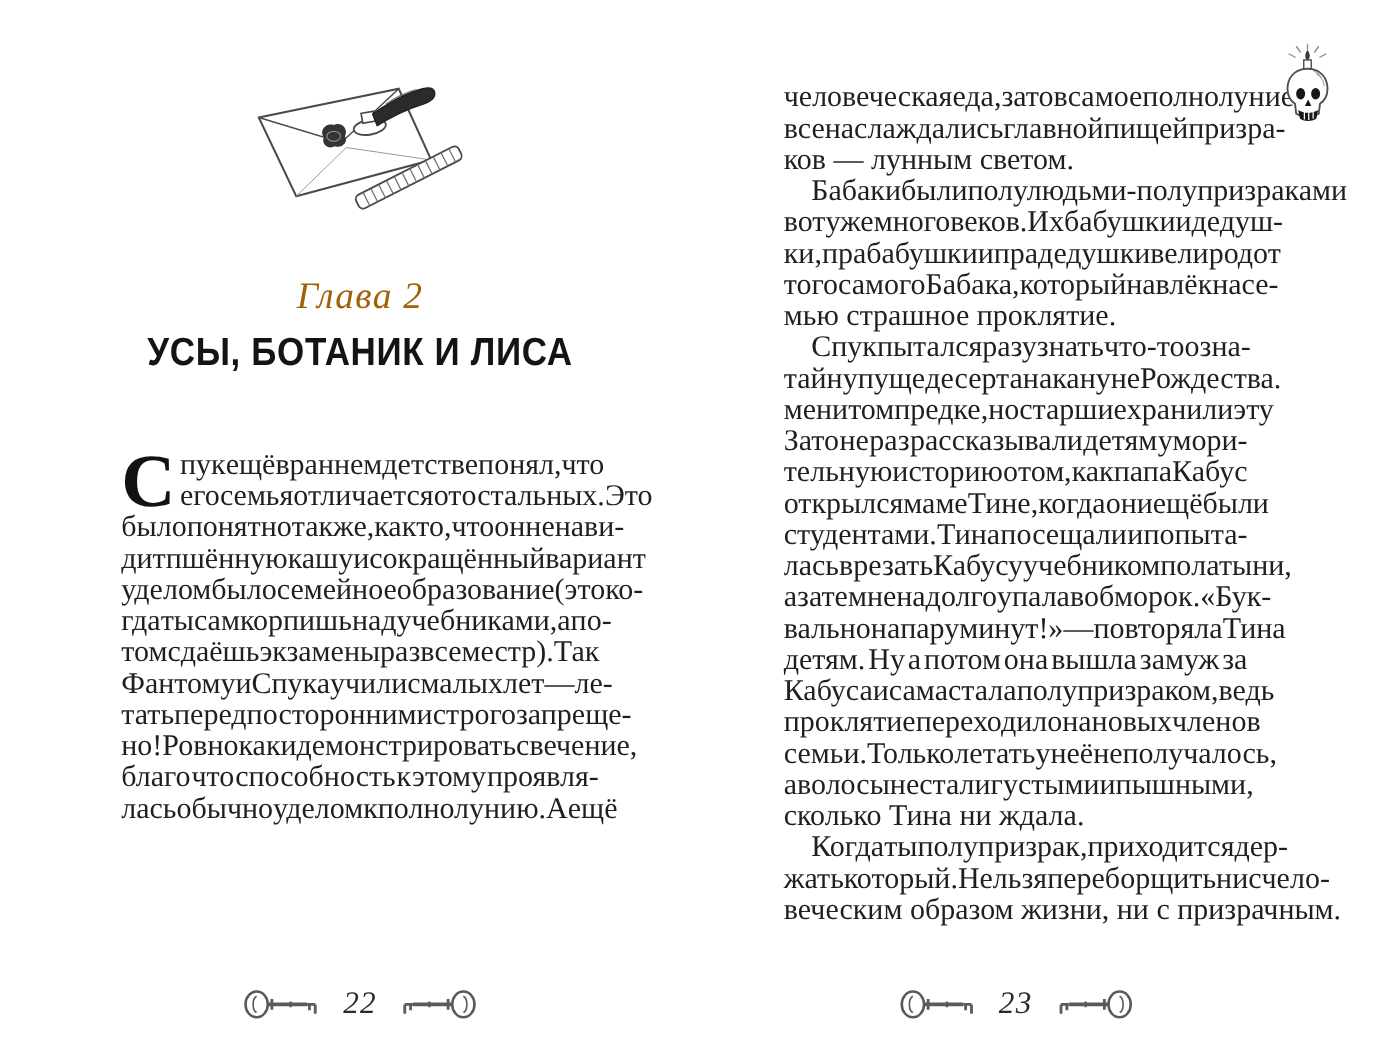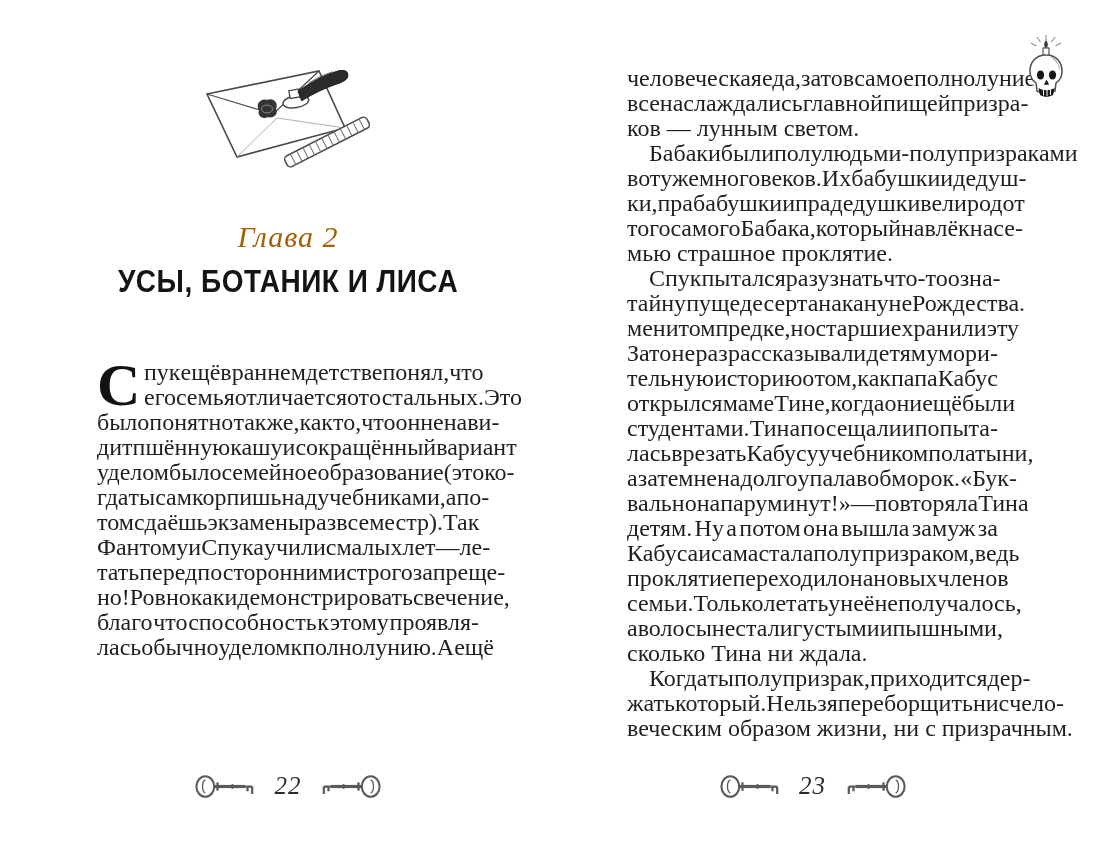--- a/index.html
+++ b/index.html
@@ -34,21 +34,21 @@
   .line.j{display:flex;justify-content:space-between;}
   .line.last{text-align:left;}
   .line.ind{padding-left:22px;}
   .line.dc{margin-left:47px;}
   .dropcap{
     position:absolute;left:0;top:2px;font-weight:700;font-size:60px;line-height:46px;
     color:#121212;font-family:"Liberation Serif",serif;
   }
 
   .footer{
-    position:absolute;top:766px;left:0;width:100%;height:40px;
+    position:absolute;top:783px;left:0;width:100%;height:40px;
     display:flex;align-items:center;justify-content:center;gap:14px;
   }
   .pagenum{font-style:italic;font-size:25px;letter-spacing:1px;color:#2a2a2a;min-width:38px;text-align:center;}
   .key{flex:0 0 auto;}
   .key.mirror{transform:scaleX(-1);}
 
   .skull{position:absolute;left:1024px;top:34px;}
 </style>
 </head>
 <body>

